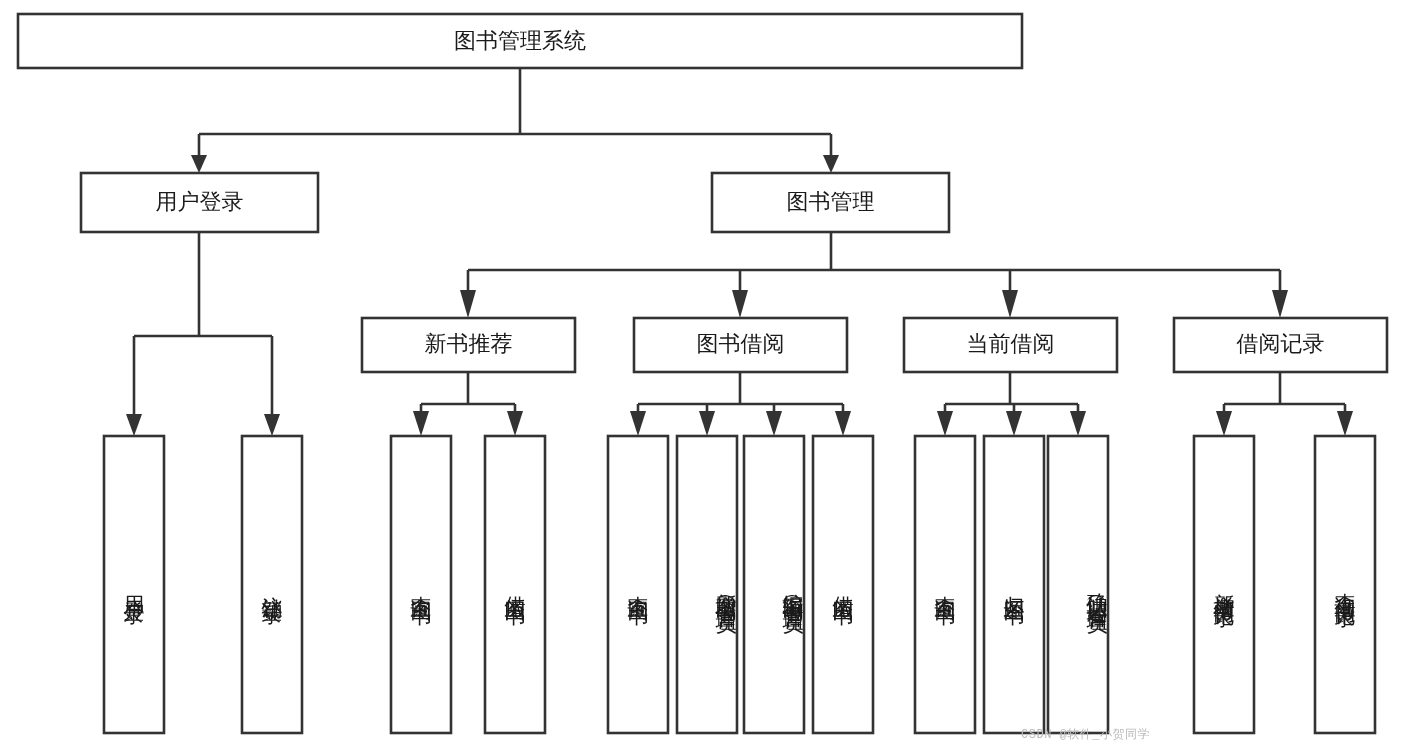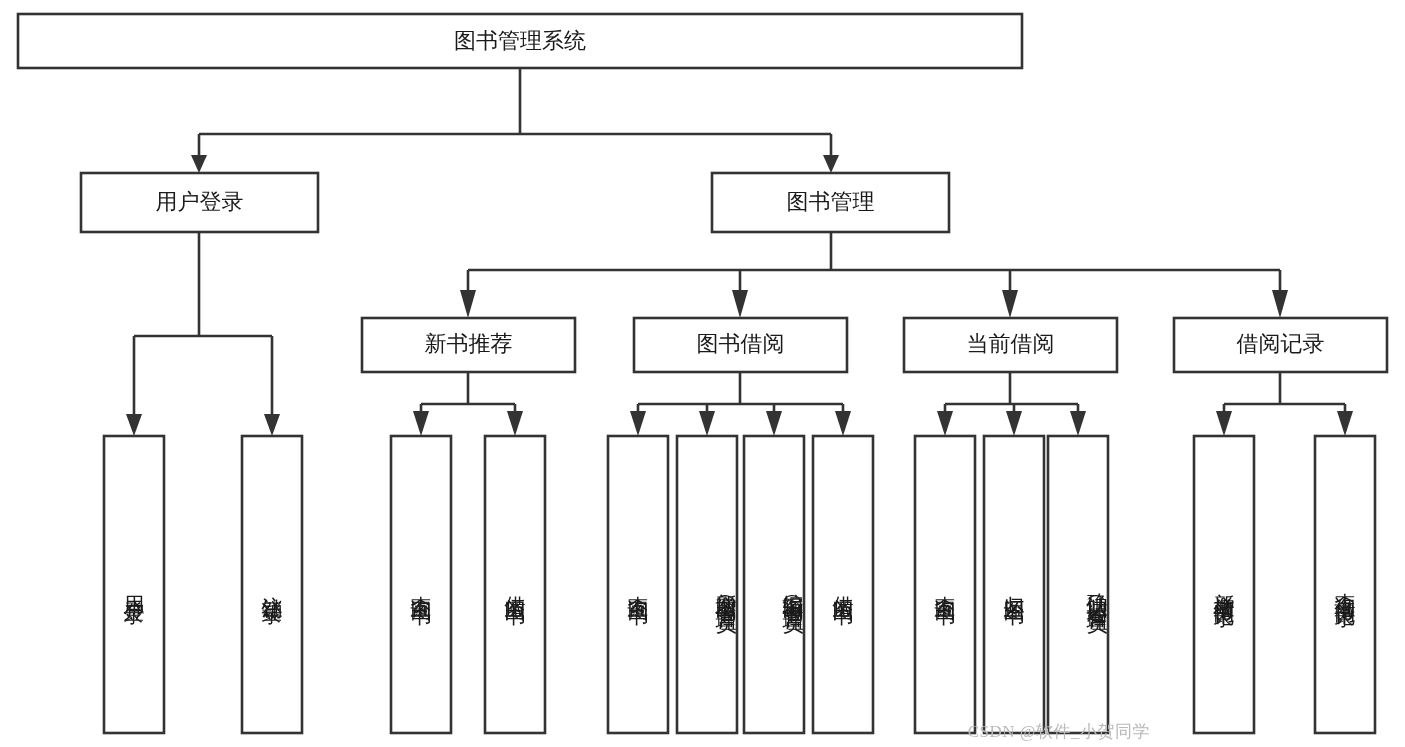--- a/index.html
+++ b/index.html
@@ -63,22 +63,22 @@
     line-height: 1.05;
     color: #1a1a1a;
     letter-spacing: 3px;
     white-space: nowrap;
     pointer-events: none;
   }
   .watermark {
     position: absolute;
     right: 8px;
     bottom: 4px;
-    font-family: Liberation Serif, serif;
-    font-size: 17px;
+    font-family: Liberation Mono, monospace;
+    font-size: 12px;
     color: #b9b9b9;
     letter-spacing: 0.5px;
     white-space: nowrap;
   }
 </style>
 </head>
 <body>
 
 <div id="diagram-root">
 

